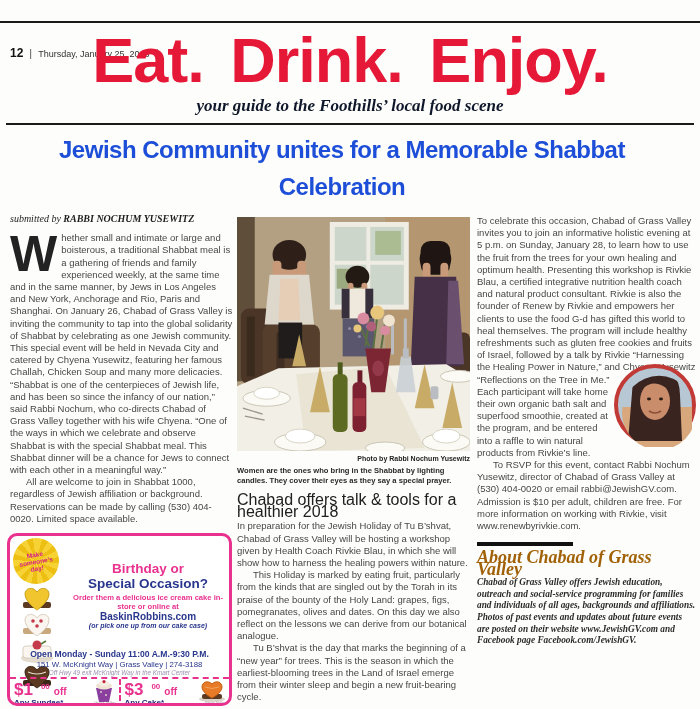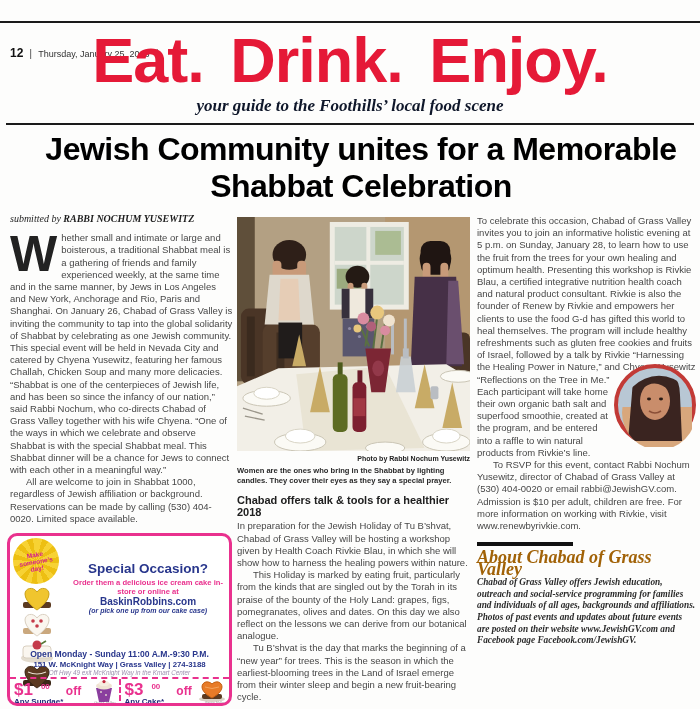--- a/index.html
+++ b/index.html
@@ -19,41 +19,41 @@
     font-size:63px; font-weight:bold; letter-spacing:-1px; word-spacing:10px; color:#e51937;
   }
   .masthead-tagline {
     position:absolute; top:96px; left:0; width:700px; text-align:center;
     font-family:"Liberation Serif", serif; font-style:italic; font-weight:bold;
     font-size:17px; color:#0f172a;
   }
   .rule-mid { position:absolute; top:123px; left:6px; width:688px; height:2px; background:#1a1a1a; }
   
   .headline {
-    position:absolute; top:131px; left:31px; width:660px; text-align:center;
-    font-size:32px; line-height:37px; font-weight:bold; letter-spacing:-0.5px; color:#000000;
+    position:absolute; top:131px; left:12px; width:660px; text-align:center;
+    font-size:24px; line-height:37px; font-weight:bold; letter-spacing:-0.5px; color:#1d4ed8;
   }
   
   .col { position:absolute; font-size:9.5px; line-height:12.2px; color:#474747; }
   .col1 { top:213px; left:10px;  width:223px; }
   .col2 { top:217px; left:237px; width:233px; }
   .col3 { top:215px; left:477px; width:219px; }
   .byline { font-family:"Liberation Serif", serif; font-style:italic; font-size:10px; color:#1d1d1d; margin-bottom:7px; }
   .byline b { font-weight:bold; }
   .dropcap {
     float:left; font-size:50px; line-height:40px; font-weight:bold; color:#222;
     padding:2px 4px 0 0;
   }
   .col p { margin:0; }
   .indent { text-indent:16px; }
   
   .photo-figure { width:233px; height:234px; display:block; }
   .photo-credit { text-align:right; font-size:7px; font-weight:bold; color:#222; margin-top:2px; }
   .photo-caption { font-size:7.6px; line-height:9.4px; font-weight:bold; color:#2a2a2a; margin-top:1px; }
-  .subhead { font-size:11px; font-weight:bold; color:#202020; margin:9px 1px 2px 0; }
+  .subhead { font-size:16px; font-weight:normal; color:#202020; margin:9px 1px 2px 0; }
   
   .rivkie-float {
     float:right; width:82px; height:84px; margin:2px 0 2px 5px; position:relative; shape-outside:circle(42px at 41px 42px);
   }
   .rivkie-label {
     position:absolute; bottom:13px; width:100%; text-align:center; color:#fff;
     font-weight:bold; font-size:10px; text-shadow:0 0 2px rgba(120,40,40,.9);
   }
   
   .about-rule { width:96px; height:3.5px; background:#111; margin:10px 0 5px 0; }
@@ -74,27 +74,27 @@
   .ad-logo .br-b { color:#28368c; font-size:19px; font-style:italic; }
   .ad-logo .br-r { color:#e9318e; font-size:19px; font-style:italic; margin-right:1px; }
   .ad-cakes { position:absolute; left:5px; top:48px; width:46px; }
   .ad-right { position:absolute; left:55px; top:25px; width:166px; text-align:center; }
   .ad-h1 { font-size:13.5px; font-weight:bold; color:#e9318e; line-height:15px; }
   .ad-h2 { font-size:13.5px; font-weight:bold; color:#28368c; line-height:15px; }
   .ad-order { font-size:7.6px; line-height:8.6px; font-weight:bold; color:#e9318e; margin-top:3px; }
   .ad-site { font-size:10px; font-weight:bold; color:#28368c; }
   .ad-case { font-size:7px; font-style:italic; font-weight:bold; color:#28368c; }
   .ad-hours { position:absolute; left:0; top:113px; width:100%; text-align:center; font-size:8.6px; font-weight:bold; color:#28368c; }
-  .ad-addr  { position:absolute; left:0; top:124px; width:100%; text-align:center; font-size:7.8px; font-weight:bold; color:#28368c; }
+  .ad-addr  { position:absolute; left:0; top:124px; width:100%; text-align:center; font-size:7.8px; font-weight:normal; color:#28368c; }
   .ad-dir   { position:absolute; left:0; top:133px; width:100%; text-align:center; font-size:6.3px; font-style:italic; color:#9b8fae; }
   .coupons { position:absolute; left:0; top:141px; width:100%; height:32px; border-top:2px dashed #e9318e; display:flex; }
   .coupon { flex:1; position:relative; padding:1px 2px 0 4px; }
   .coupon + .coupon { border-left:2px dashed #e9318e; }
   .cp-price { color:#e9318e; font-weight:bold; line-height:14px; }
-  .cp-d { font-size:17px; } .cp-c { font-size:8px; vertical-align:super;margin-left:8px; } .cp-off { font-size:12px; margin-left:16px; }
+  .cp-d { font-size:17px; } .cp-c { font-size:8px; vertical-align:super;margin-left:8px; } .cp-off { font-size:10px; margin-left:4px; }
   .cp-item { font-size:8px; font-weight:bold; color:#1f2a7a; line-height:8px; }
   .cp-img { position:absolute; right:2px; top:1px; }
   .cp-store { position:absolute; right:3px; top:22px; font-size:3.8px; color:#9a9a9a; }
 </style>
 </head>
 <body>
 
 <div class="page">
 
   <div class="header-bar">
@@ -259,20 +259,21 @@
             <path d="M22,6 L27,3" stroke="#5a7a3a" stroke-width="1.6"></path>
         </g>
         <g transform="translate(4,80)">
           <rect x="4" y="16" width="28" height="6" rx="2" fill="#3c2817"></rect>
           <path d="M6,8 C6,2 14,0 18,6 C22,0 30,2 30,8 C30,16 18,24 18,24 C18,24 6,16 6,8 Z" fill="#5b3a21" stroke="#3c2817"></path>
           <path d="M9,8 Q18,12 27,8" stroke="#e8ded0" stroke-width="1.2" fill="none"></path>
         </g>
       </svg>
     </div>
     <div class="ad-right">
+      <div class="ad-h1">Birthday or</div>
       <div class="ad-h2">Special Occasion?</div>
       <div class="ad-order">Order them a delicious ice cream cake in-store or online at</div>
       <div class="ad-site">BaskinRobbins.com</div>
       <div class="ad-case">(or pick one up from our cake case)</div>
     </div>
     <div class="ad-hours">Open Monday - Sunday 11:00 A.M.-9:30 P.M.</div>
     <div class="ad-addr">151 W. McKnight Way | Grass Valley | 274-3188</div>
     <div class="ad-dir">Off Hwy 49 exit McKnight Way in the Kmart Center</div>
     <div class="coupons">
       <div class="coupon">

